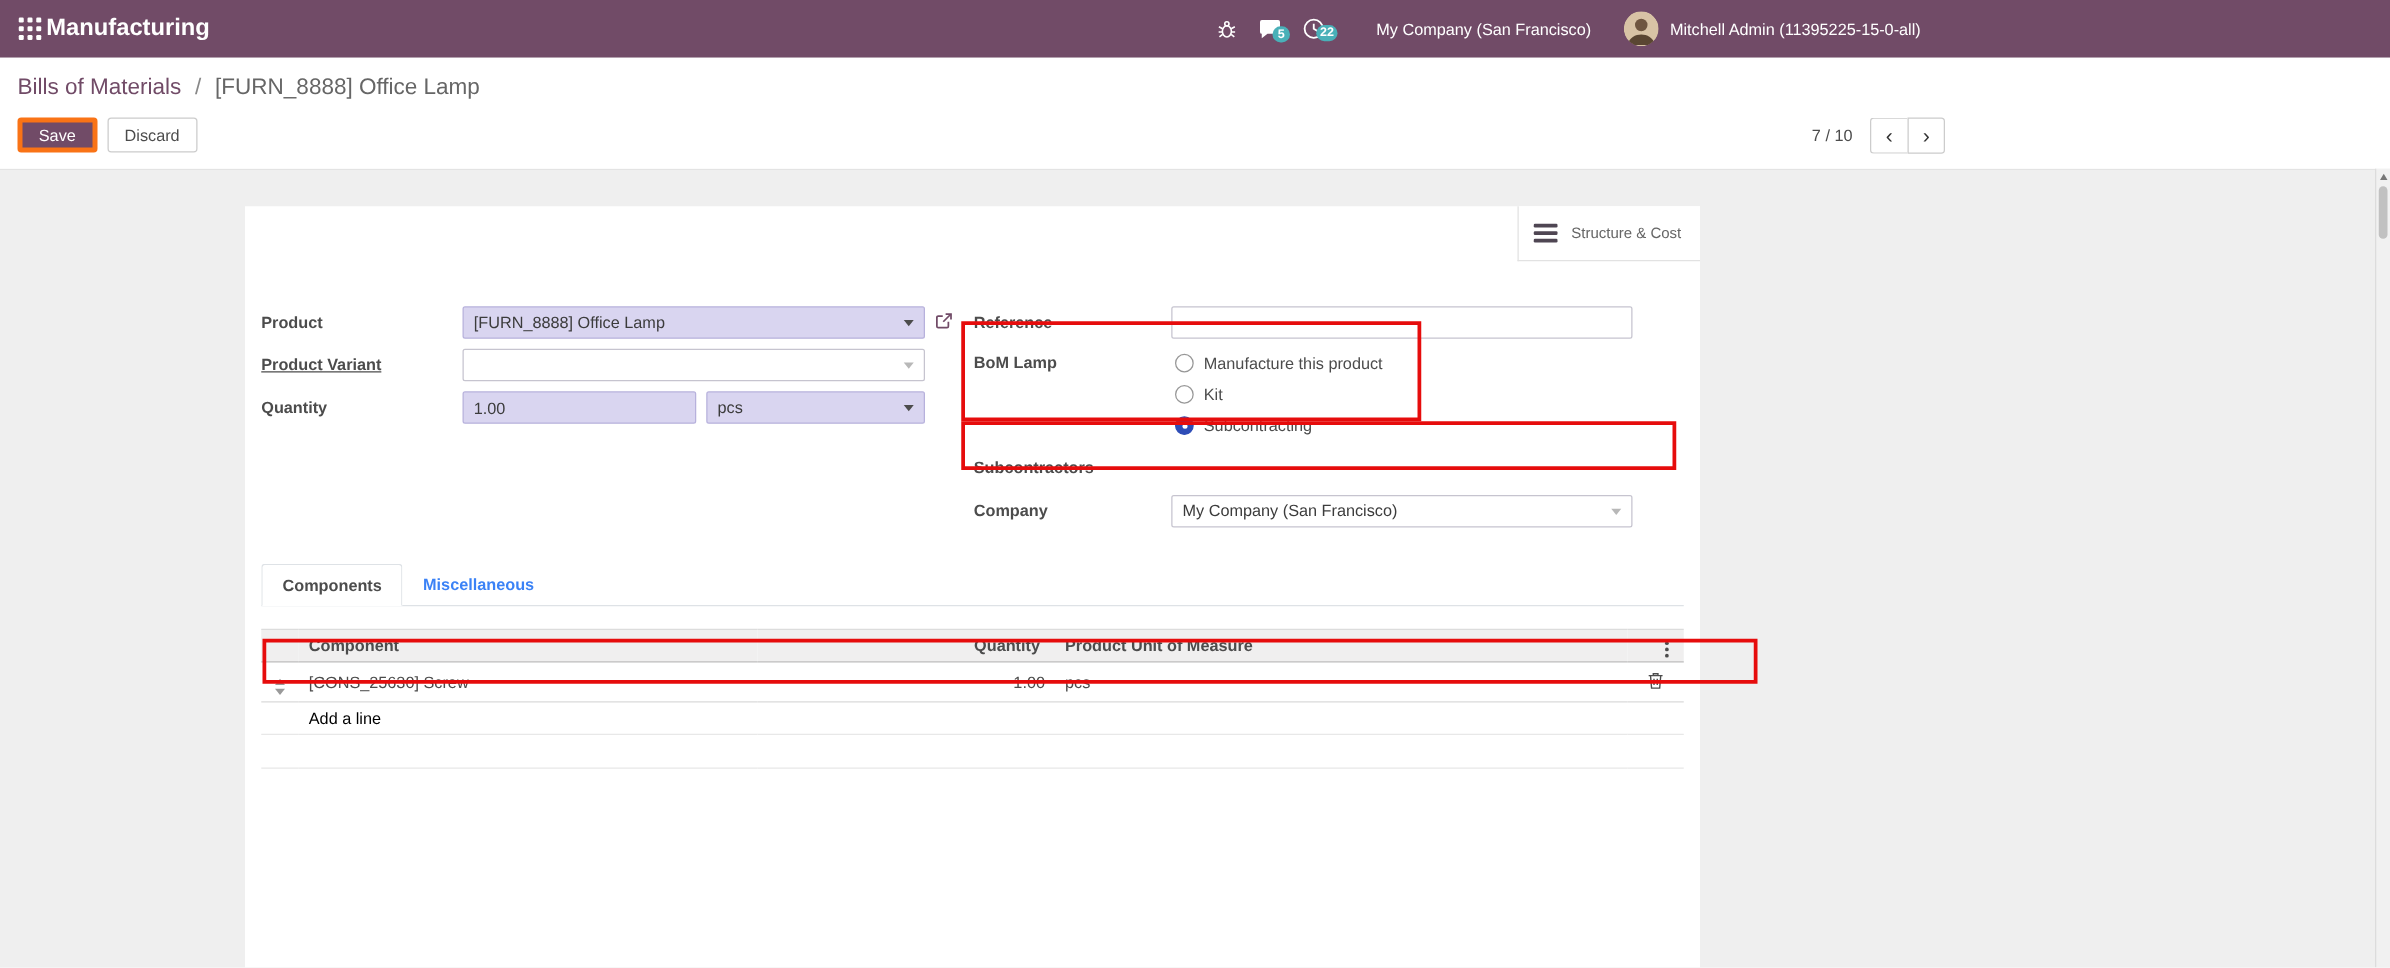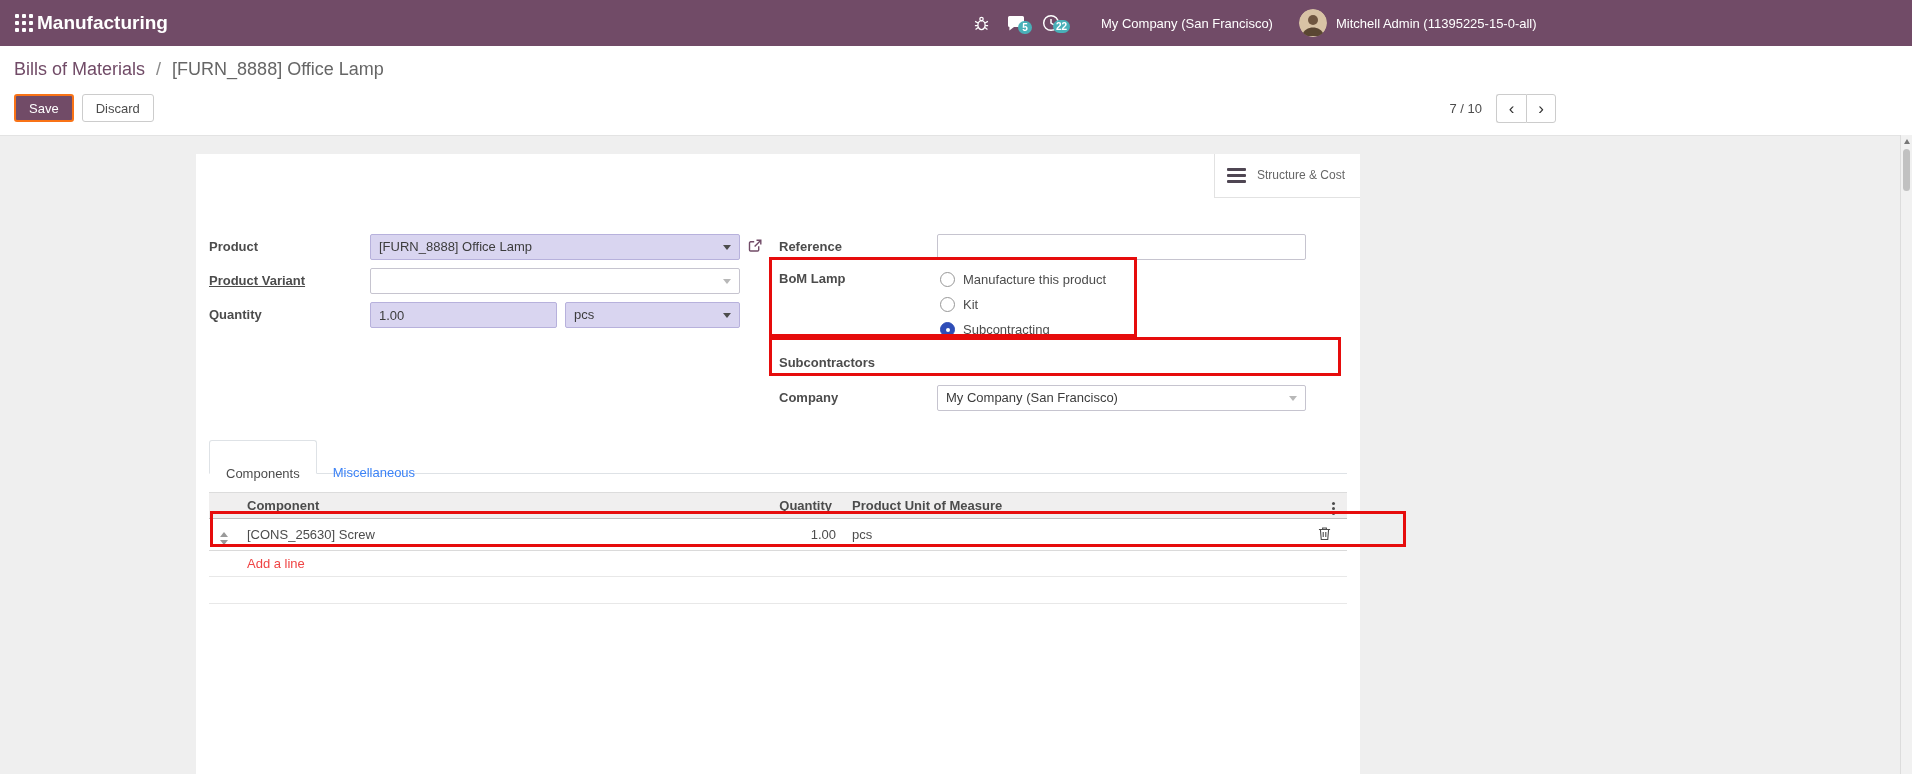--- a/index.html
+++ b/index.html
@@ -26,34 +26,34 @@
 
   
   .control-panel { position:absolute; top:46px; left:0; width:100%; height:89px; background:#fff; z-index:20; }
   .breadcrumb { position:absolute; left:14px; top:13px; font-size:18px; }
   .breadcrumb .bc-link { color:#714B67; cursor:pointer; }
   .breadcrumb .bc-sep { color:#888; margin:0 6px; }
   .breadcrumb .bc-cur { color:#666; }
   .actions { position:absolute; left:14px; top:48px; display:flex; gap:8px; }
   .btn { height:28px; padding:0 13px; font-size:13px; border-radius:3px; cursor:pointer;
     font-family:inherit; }
-  .btn-primary { background:#714B67; color:#fff; border:2px solid #f97316; }
+  .btn-primary { background:#714B67; color:#fff; border:4px solid #f97316; }
   .btn-secondary { background:#fff; color:#4c4c4c; border:1px solid #ccc; }
   .pager { position:absolute; right:356px; top:48px; display:flex; align-items:center; gap:14px; }
   .pager-count { color:#4c4c4c; }
   .pager-btns { display:flex; }
   .pager-btns button { width:30px; height:29px; background:#fff; border:1px solid #ccc;
     font-size:17px; line-height:1; color:#333; cursor:pointer; font-family:inherit; }
   .pager-btns button:first-child { border-radius:3px 0 0 3px; border-right:none; }
   .pager-btns button:last-child { border-radius:0 3px 3px 0; }
 
   
   .content { position:absolute; top:135px; left:0; width:100%; bottom:0; background:#efefef;
     border-top:1px solid #e3e3e3; }
-  .sheet { position:absolute; left:196px; top:18px; width:1164px; height:580px; background:#fff; }
+  .sheet { position:absolute; left:196px; top:29px; width:1164px; height:580px; background:#fff; }
   .sheet2 { position:absolute; left:196px; top:501px; width:1164px; height:140px; background:#fff; }
 
   .struct-btn { position:absolute; top:0; right:0; width:146px; height:44px;
     border-left:1px solid #e2e2e2; border-bottom:1px solid #e2e2e2;
     display:flex; align-items:center; gap:11px; padding:0 12px; cursor:pointer; background:#fff; }
   .hamburger { width:19px; flex:none; }
   .hamburger i { display:block; height:3px; background:#4f4653; margin:3px 0; border-radius:1px; }
   .struct-label { font-size:12px; color:#666; line-height:1.3; width:92px; }
 
   .lbl { position:absolute; font-weight:bold; color:#4c4c4c; height:26px; line-height:26px; }
@@ -76,36 +76,36 @@
     background:#fff; border-radius:50%; }
   .radio-label { color:#4c4c4c; }
 
   .flexfield { display:flex; align-items:center; }
   .tag { display:inline-flex; align-items:center; gap:7px; background:#eceafa; border:1px solid #a79fd3;
     border-radius:11px; padding:0 9px; height:19px; font-size:12px; color:#333; cursor:pointer; }
   .tag .x { font-size:12px; font-weight:bold; color:#555; cursor:pointer; line-height:1; }
 
   .tabs { position:absolute; left:13px; top:286px; width:1138px; height:34px;
     border-bottom:1px solid #dee2e6; display:flex; }
-  .tab { padding:16px 16px; line-height:33px; cursor:pointer; }
+  .tab { padding:0 16px; line-height:33px; cursor:pointer;font-weight:bold; }
   .tab.active { background:#fff; border:1px solid #dee2e6; border-bottom:1px solid #fff;
     margin-bottom:-1px; color:#4c4c4c; border-radius:3px 3px 0 0; }
   .tab.inactive { color:#3b82f6; }
 
   .table-wrap { position:absolute; left:13px; top:338px; width:1138px; }
   table { width:100%; border-collapse:collapse; table-layout:fixed; font-size:13px; }
   thead th { height:26px; background:#f0efef; border-top:1px solid #dcdcdc; border-bottom:1px solid #bfbfbf;
     font-weight:bold; text-align:left; padding:0 8px; color:#4c4c4c; cursor:pointer; }
   th.qty, td.qty { text-align:right; padding-right:12px; }
   th.th-opts { text-align:right; padding-right:12px; }
   tbody tr.data-row td { height:32px; border-bottom:1px solid #dadada; padding:0 8px; background:#fff; cursor:pointer; }
   td.td-handle, td.td-trash { text-align:center; padding:0; }
   tr.addline-row td { height:26px; border-bottom:1px solid #e8e8e8; padding:0 8px; }
   tr.empty-row td { height:27px; border-bottom:1px solid #e8e8e8; }
-  .addline { color:#ef4444; cursor:pointer; }
+  .addline { color:#000000; cursor:pointer; }
   .handle { display:inline-flex; flex-direction:column; gap:3px; align-items:center; cursor:grab; }
   .tri-up { width:0; height:0; border-left:4px solid transparent; border-right:4px solid transparent;
     border-bottom:5px solid #9a9a9a; }
   .tri-down { width:0; height:0; border-left:4px solid transparent; border-right:4px solid transparent;
     border-top:5px solid #9a9a9a; }
   .dots { display:inline-block; width:3px; height:3px; border-radius:50%; background:#4c4c4c;
     box-shadow:0 -5px 0 #4c4c4c, 0 5px 0 #4c4c4c; }
   .trash-btn { cursor:pointer; display:inline-block; }
 
   

